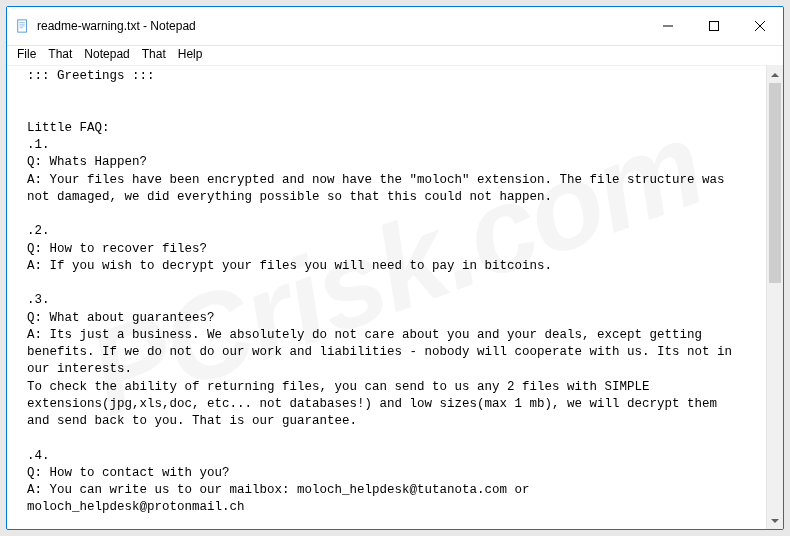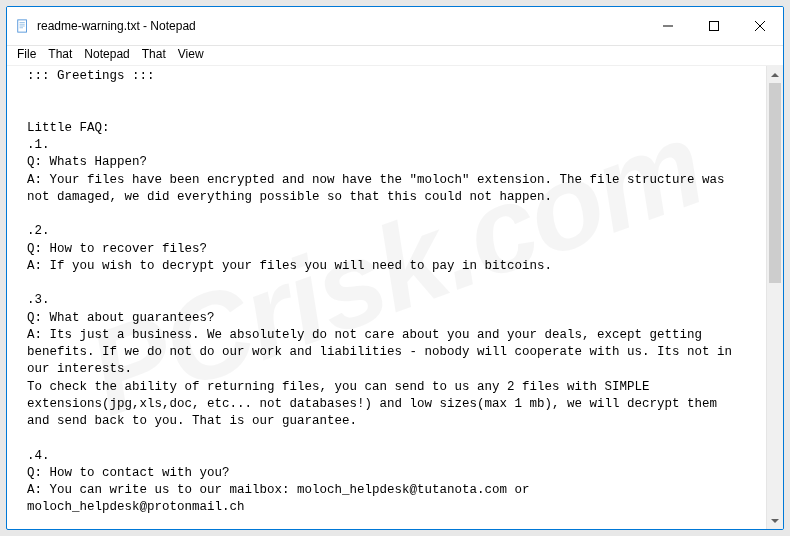--- a/index.html
+++ b/index.html
@@ -162,21 +162,21 @@
           </svg>
       </div>
     </div>
   </div>
 
   <div class="menubar">
     <span class="menu-item">File</span>
     <span class="menu-item">That</span>
     <span class="menu-item">Notepad</span>
     <span class="menu-item">That</span>
-    <span class="menu-item">View</span>
+    <span class="menu-item">Help</span>
   </div>
 
   <div class="content-wrap">
     <div class="content">::: Greetings :::
 
 
 Little FAQ:
 .1.
 Q: Whats Happen?
 A: Your files have been encrypted and now have the "moloch" extension. The file structure was not damaged, we did everything possible so that this could not happen.

